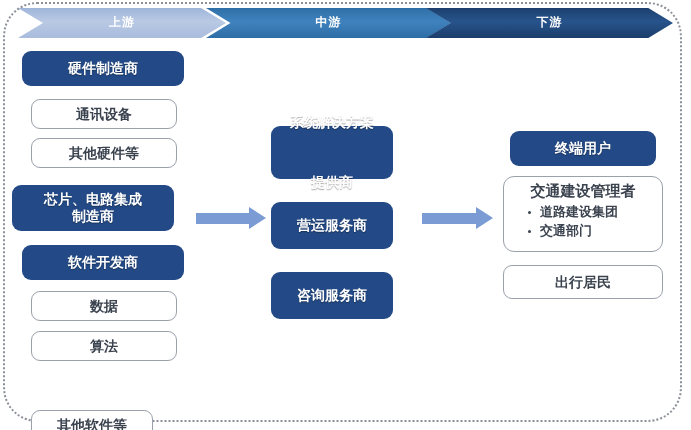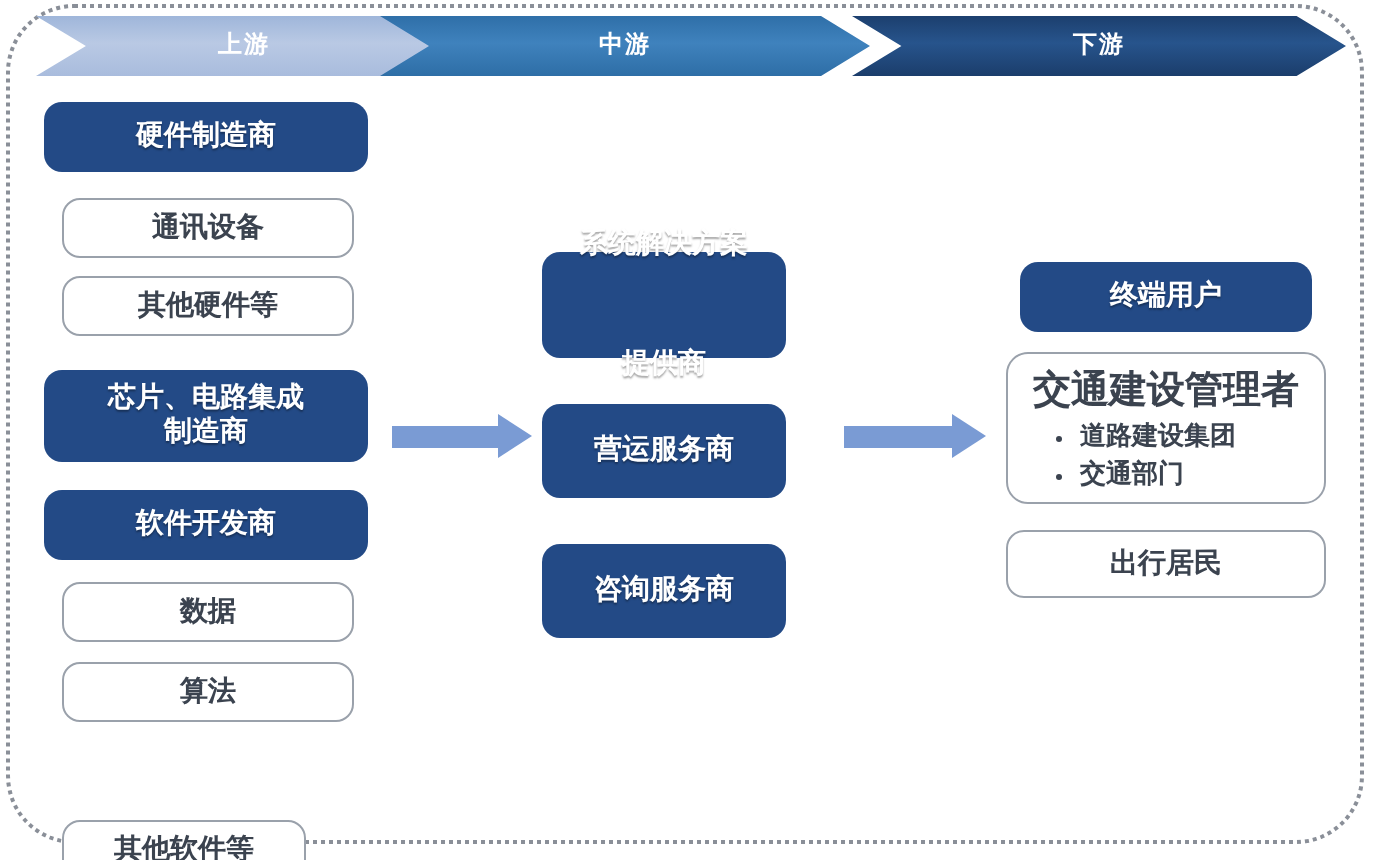--- a/index.html
+++ b/index.html
@@ -52,21 +52,21 @@
     letter-spacing: 1px;
   }
   .seg-label { position: relative; top: -1px; }
   .seg-up {
     left: 0;
     width: 208px;
     background: linear-gradient(to bottom, #9fb6da 0%, #b9c9e4 45%, #a9bcdd 100%);
     clip-path: polygon(0 0, 88% 0, 100% 50%, 88% 100%, 0 100%, 12% 50%);
   }
   .seg-mid {
-    left: 172px;
+    left: 188px;
     width: 245px;
     background: linear-gradient(to bottom, #2f6fa8 0%, #3f82bd 45%, #2e6ea6 100%);
     clip-path: polygon(0 0, 90% 0, 100% 50%, 90% 100%, 0 100%, 10% 50%);
   }
   .seg-down {
     left: 408px;
     width: 247px;
     background: linear-gradient(to bottom, #1c3f6e 0%, #27548c 45%, #1b3d6b 100%);
     clip-path: polygon(0 0, 90% 0, 100% 50%, 90% 100%, 0 100%, 10% 50%);
   }
@@ -124,21 +124,21 @@
     position: absolute;
     box-sizing: border-box;
     background: #ffffff;
     border: 1.5px solid #9aa1ab;
     border-radius: 11px;
     padding: 5px 0 4px 0;
     color: #3b434f;
   }
   .group-title {
     text-align: center;
-    font-size: 19px;
+    font-size: 15px;
     font-weight: bold;
     margin-bottom: 2px;
   }
   .bullet-row {
     display: flex;
     align-items: center;
     font-size: 13px;
     font-weight: bold;
     padding-left: 24px;
     line-height: 1.45;
@@ -176,21 +176,21 @@
   </div>
 
   <div class="box box-outline" style="left:31px; top:99px; width:146px; height:30px;">
     <span>通讯设备</span>
   </div>
 
   <div class="box box-outline" style="left:31px; top:138px; width:146px; height:30px;">
     <span>其他硬件等</span>
   </div>
 
-  <div class="box box-filled" style="left:22px; top:185px; width:162px; height:46px; flex-direction:column;">
+  <div class="box box-filled" style="left:12px; top:185px; width:162px; height:46px; flex-direction:column;">
     <span>芯片、电路集成</span>
     <span>制造商</span>
   </div>
 
   <div class="box box-filled" style="left:22px; top:245px; width:162px; height:35px;">
     <span>软件开发商</span>
   </div>
 
   <div class="box box-outline" style="left:31px; top:291px; width:146px; height:30px;">
     <span>数据</span>

